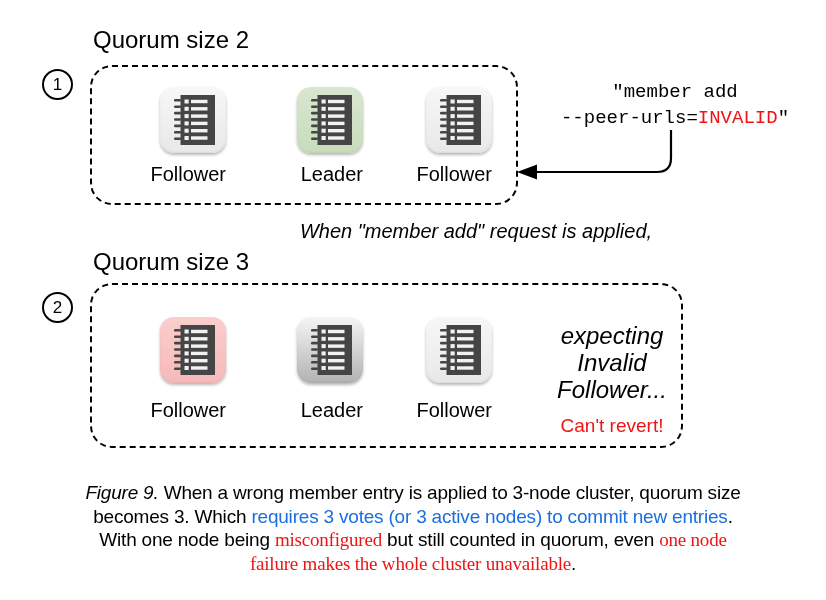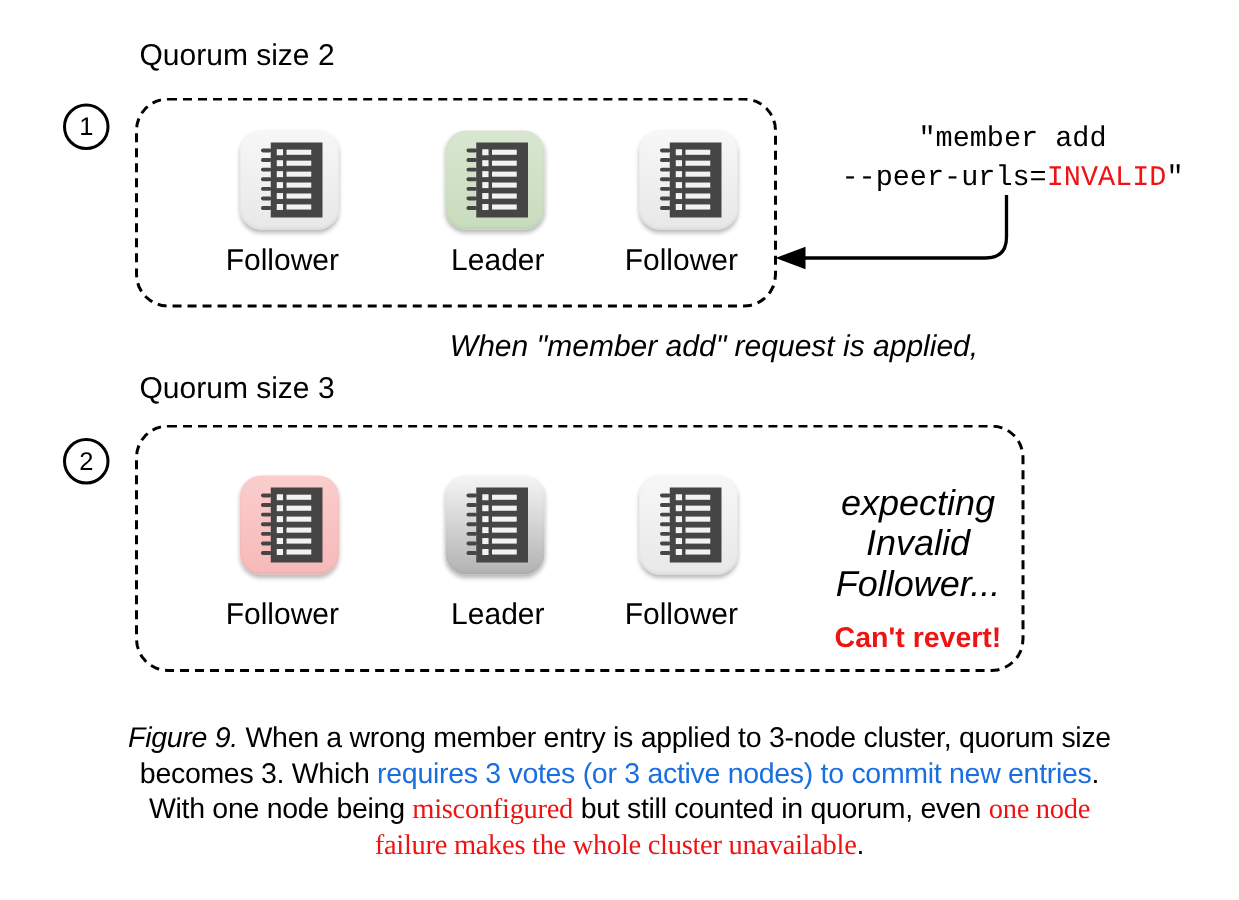--- a/index.html
+++ b/index.html
@@ -1,21 +1,21 @@
 <!DOCTYPE html>
 <html style="--blue: #1a6fe0; --red: #ee1414; --icon: #454545; --tileGray-top: #f7f7f7; --tileGray-bottom: #e8e8e8; --tileGreen-top: #d9e6d0; --tileGreen-bottom: #c8dcbc; --tileRed-top: #fbcdcd; --tileRed-bottom: #f7b9b9; --tileDarkgray-top: #f5f5f5; --tileDarkgray-bottom: #b2b2b2;"><head>
 <meta charset="utf-8">
 <style>
   html,body{margin:0;padding:0;background:#ffffff;}
   #stage{
     position:relative;width:826px;height:600px;background:#ffffff;overflow:hidden;
     font-family:"Liberation Sans","DejaVu Sans",sans-serif;color:#000;
   }
   .abs{position:absolute;}
-  .quorum-label{font-size:20px;letter-spacing:0;white-space:nowrap;}
+  .quorum-label{font-size:24px;letter-spacing:0;white-space:nowrap;}
   .badge{
     width:31px;height:31px;border:2px solid #000;border-radius:50%;
     display:flex;align-items:center;justify-content:center;
     font-size:17px;background:#fff;box-sizing:border-box;
   }
   .dashed-box{
     border:2px dashed #000;border-radius:22px;box-sizing:border-box;background:transparent;
   }
   .node{display:flex;flex-direction:column;align-items:flex-end;width:140px;}
   .tile{
@@ -32,21 +32,21 @@
   .node-label{font-size:20px;margin-top:10px;white-space:nowrap;}
   .row2 .node-label{margin-top:16px;}
   .cmd{
     font-family:"Liberation Mono","DejaVu Sans Mono",monospace;
     font-size:19px;line-height:26px;text-align:center;white-space:nowrap;
   }
   .cmd .invalid{color:var(--red,#ee1414);}
   .note{font-size:20px;line-height:26px;font-style:italic;text-align:center;white-space:nowrap;}
   .note .blue{color:var(--blue,#1a6fe0);}
   .expecting{font-size:24px;line-height:27px;font-style:italic;text-align:center;white-space:nowrap;}
-  .cant-revert{font-size:19px;font-weight:bold;color:var(--red,#ee1414);text-align:center;white-space:nowrap;}
+  .cant-revert{font-size:19px;font-weight:normal;color:var(--red,#ee1414);text-align:center;white-space:nowrap;}
   .caption{font-size:19px;line-height:23.5px;text-align:center;letter-spacing:-0.2px;}
   .caption .line{white-space:nowrap;}
   .caption .fig{font-style:italic;margin-top:12px;}
   .caption .blue{color:var(--blue,#1a6fe0);}
   .caption .red{color:var(--red,#ee1414);font-family:Liberation Serif, serif;}
   .arrow-svg{display:block;}
 </style>
 </head>
 <body>
 

